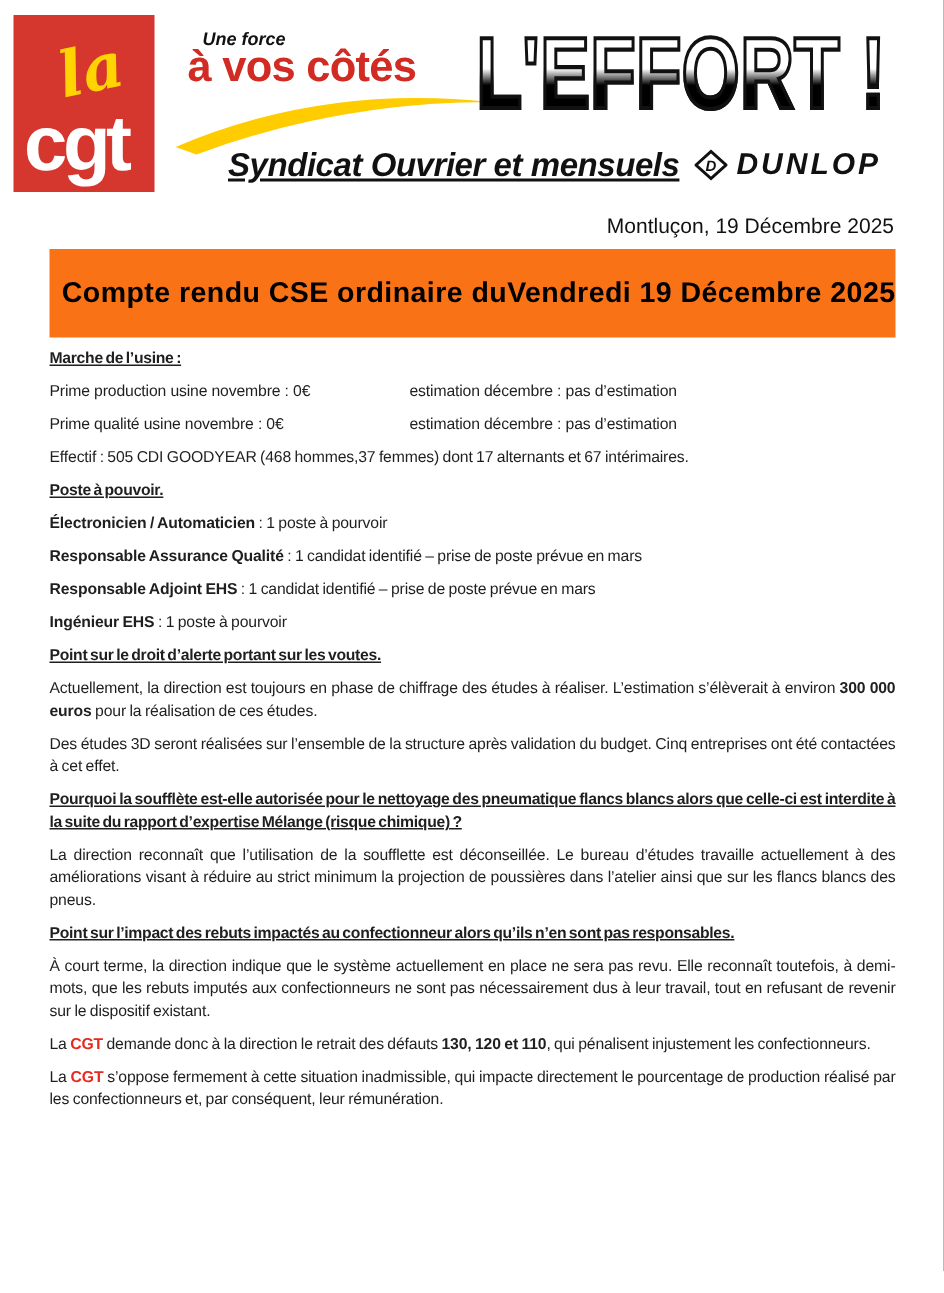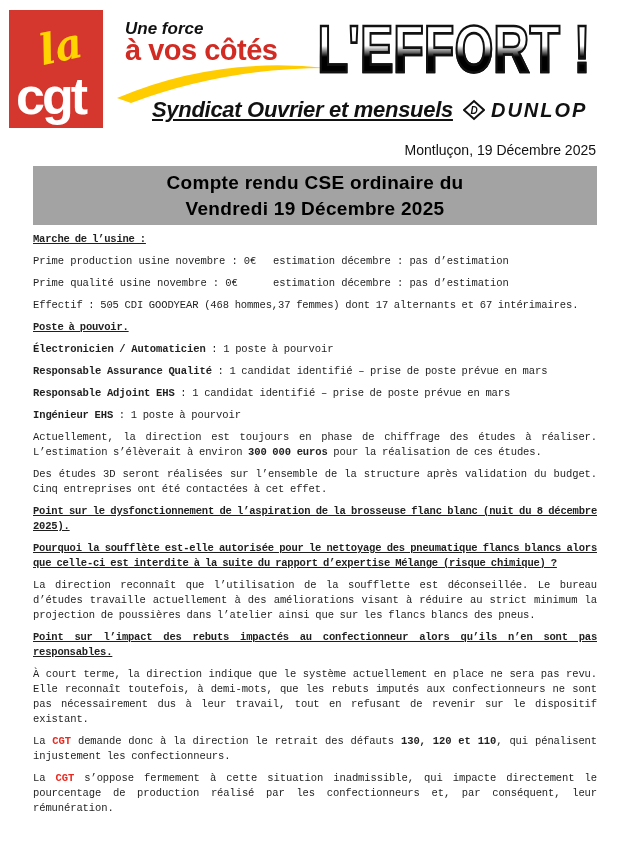--- a/index.html
+++ b/index.html
@@ -25,22 +25,22 @@
     font-size:42px;color:#ffd400;line-height:1;
     transform:rotate(-12deg);
   }
   .cgt-word{
     position:absolute;left:7px;bottom:6px;
     font-weight:bold;font-size:52px;line-height:1;
     color:#ffffff;letter-spacing:-3px;white-space:nowrap;
   }
   .force-logo{position:absolute;left:125px;top:20px;width:200px;}
   .force-l1{
-    font-style:italic;font-weight:bold;font-size:17px;color:#111;
-    line-height:1;
+    font-style:italic;font-weight:bold;font-size:12px;color:#111;
+    margin-left:10px;line-height:1;
   }
   .force-l2{
     font-weight:bold;font-size:29px;color:#d22b23;line-height:.9;
     letter-spacing:-.5px;
   }
   .force-swoosh{position:absolute;left:-10px;top:42px;}
   .effort{
     position:absolute;left:301px;top:4px;width:306px;height:90px;
     display:flex;align-items:center;justify-content:center;
   }
@@ -70,27 +70,27 @@
   .dunlop-word{
     font-weight:800;font-style:italic;font-size:20px;color:#111;
     letter-spacing:2px;
   }
   
   .dateline{
     margin:2px 33px 0 0;text-align:right;
     font-weight:normal;font-size:14px;color:#111;
   }
   .banner{
-    margin:8px 32px 0 33px;height:59px;background:#a3a3a3;
-    display:flex;flex-direction:column;align-items:center;justify-content:center;
+    margin:8px 32px 0 33px;height:59px;background:#f97316;
+    display:flex;flex-direction:row;align-items:center;justify-content:flex-end;
     font-weight:bold;font-size:19px;color:#000;line-height:26px;
     letter-spacing:.3px;
   }
   
-  .doc-body{margin:7px 32px 0 33px;font-family:Liberation Mono, monospace;}
+  .doc-body{margin:7px 32px 0 33px;}
   .doc-body p{
     margin:0 0 7px 0;font-size:10.5px;line-height:15px;
     text-align:justify;letter-spacing:-.1px;word-spacing:-.5px;
   }
   .doc-body p.heading{
     font-weight:bold;text-decoration:underline;
     letter-spacing:-.2px;word-spacing:-1px;
   }
   .twocol{display:flex;margin:0 0 7px 0;font-size:10.5px;line-height:15px;letter-spacing:-.1px;}
   .twocol .l{width:240px;flex:0 0 auto;}
@@ -148,23 +148,23 @@
       <div class="twocol">
         <span class="l">Prime qualité usine novembre : 0€</span>
         <span>estimation décembre : pas d’estimation</span>
       </div>
       <p class="para"><span>Effectif : 505 CDI GOODYEAR (468 hommes,37 femmes) dont 17 alternants et 67 intérimaires.</span></p>
       <p class="heading"><span>Poste à pouvoir.</span></p>
       <p class="para"><span class="b">Électronicien / Automaticien</span><span> : 1 poste à pourvoir</span></p>
       <p class="para"><span class="b">Responsable Assurance Qualité</span><span> : 1 candidat identifié – prise de poste prévue en mars</span></p>
       <p class="para"><span class="b">Responsable Adjoint EHS</span><span> : 1 candidat identifié – prise de poste prévue en mars</span></p>
       <p class="para"><span class="b">Ingénieur EHS</span><span> : 1 poste à pourvoir</span></p>
+      <p class="heading"><span>Point sur le droit d’alerte portant sur les voutes.</span></p>
       <p class="para"><span>Actuellement, la direction est toujours en phase de chiffrage des études à réaliser. L’estimation s’élèverait à environ </span><span class="b">300 000 euros</span><span> pour la réalisation de ces études.</span></p>
       <p class="para"><span>Des études 3D seront réalisées sur l’ensemble de la structure après validation du budget. Cinq entreprises ont été contactées à cet effet.</span></p>
-      <p class="heading"><span>Point sur le dysfonctionnement de l’aspiration de la brosseuse flanc blanc (nuit du 8 décembre 2025).</span></p>
       <p class="heading"><span>Pourquoi la soufflète est-elle autorisée pour le nettoyage des pneumatique flancs blancs alors que celle-ci est interdite à la suite du rapport d’expertise Mélange (risque chimique) ?</span></p>
       <p class="para"><span>La direction reconnaît que l’utilisation de la soufflette est déconseillée. Le bureau d’études travaille actuellement à des améliorations visant à réduire au strict minimum la projection de poussières dans l’atelier ainsi que sur les flancs blancs des pneus.</span></p>
       <p class="heading"><span>Point sur l’impact des rebuts impactés au confectionneur alors qu’ils n’en sont pas responsables.</span></p>
       <p class="para"><span>À court terme, la direction indique que le système actuellement en place ne sera pas revu. Elle reconnaît toutefois, à demi-mots, que les rebuts imputés aux confectionneurs ne sont pas nécessairement dus à leur travail, tout en refusant de revenir sur le dispositif existant.</span></p>
       <p class="para"><span>La </span><span class="red">CGT</span><span> demande donc à la direction le retrait des défauts </span><span class="b">130, 120 et 110</span><span>, qui pénalisent injustement les confectionneurs.</span></p>
       <p class="para"><span>La </span><span class="red">CGT</span><span> s’oppose fermement à cette situation inadmissible, qui impacte directement le pourcentage de production réalisé par les confectionneurs et, par conséquent, leur rémunération.</span></p>
     </main>
 
 </div>
 

